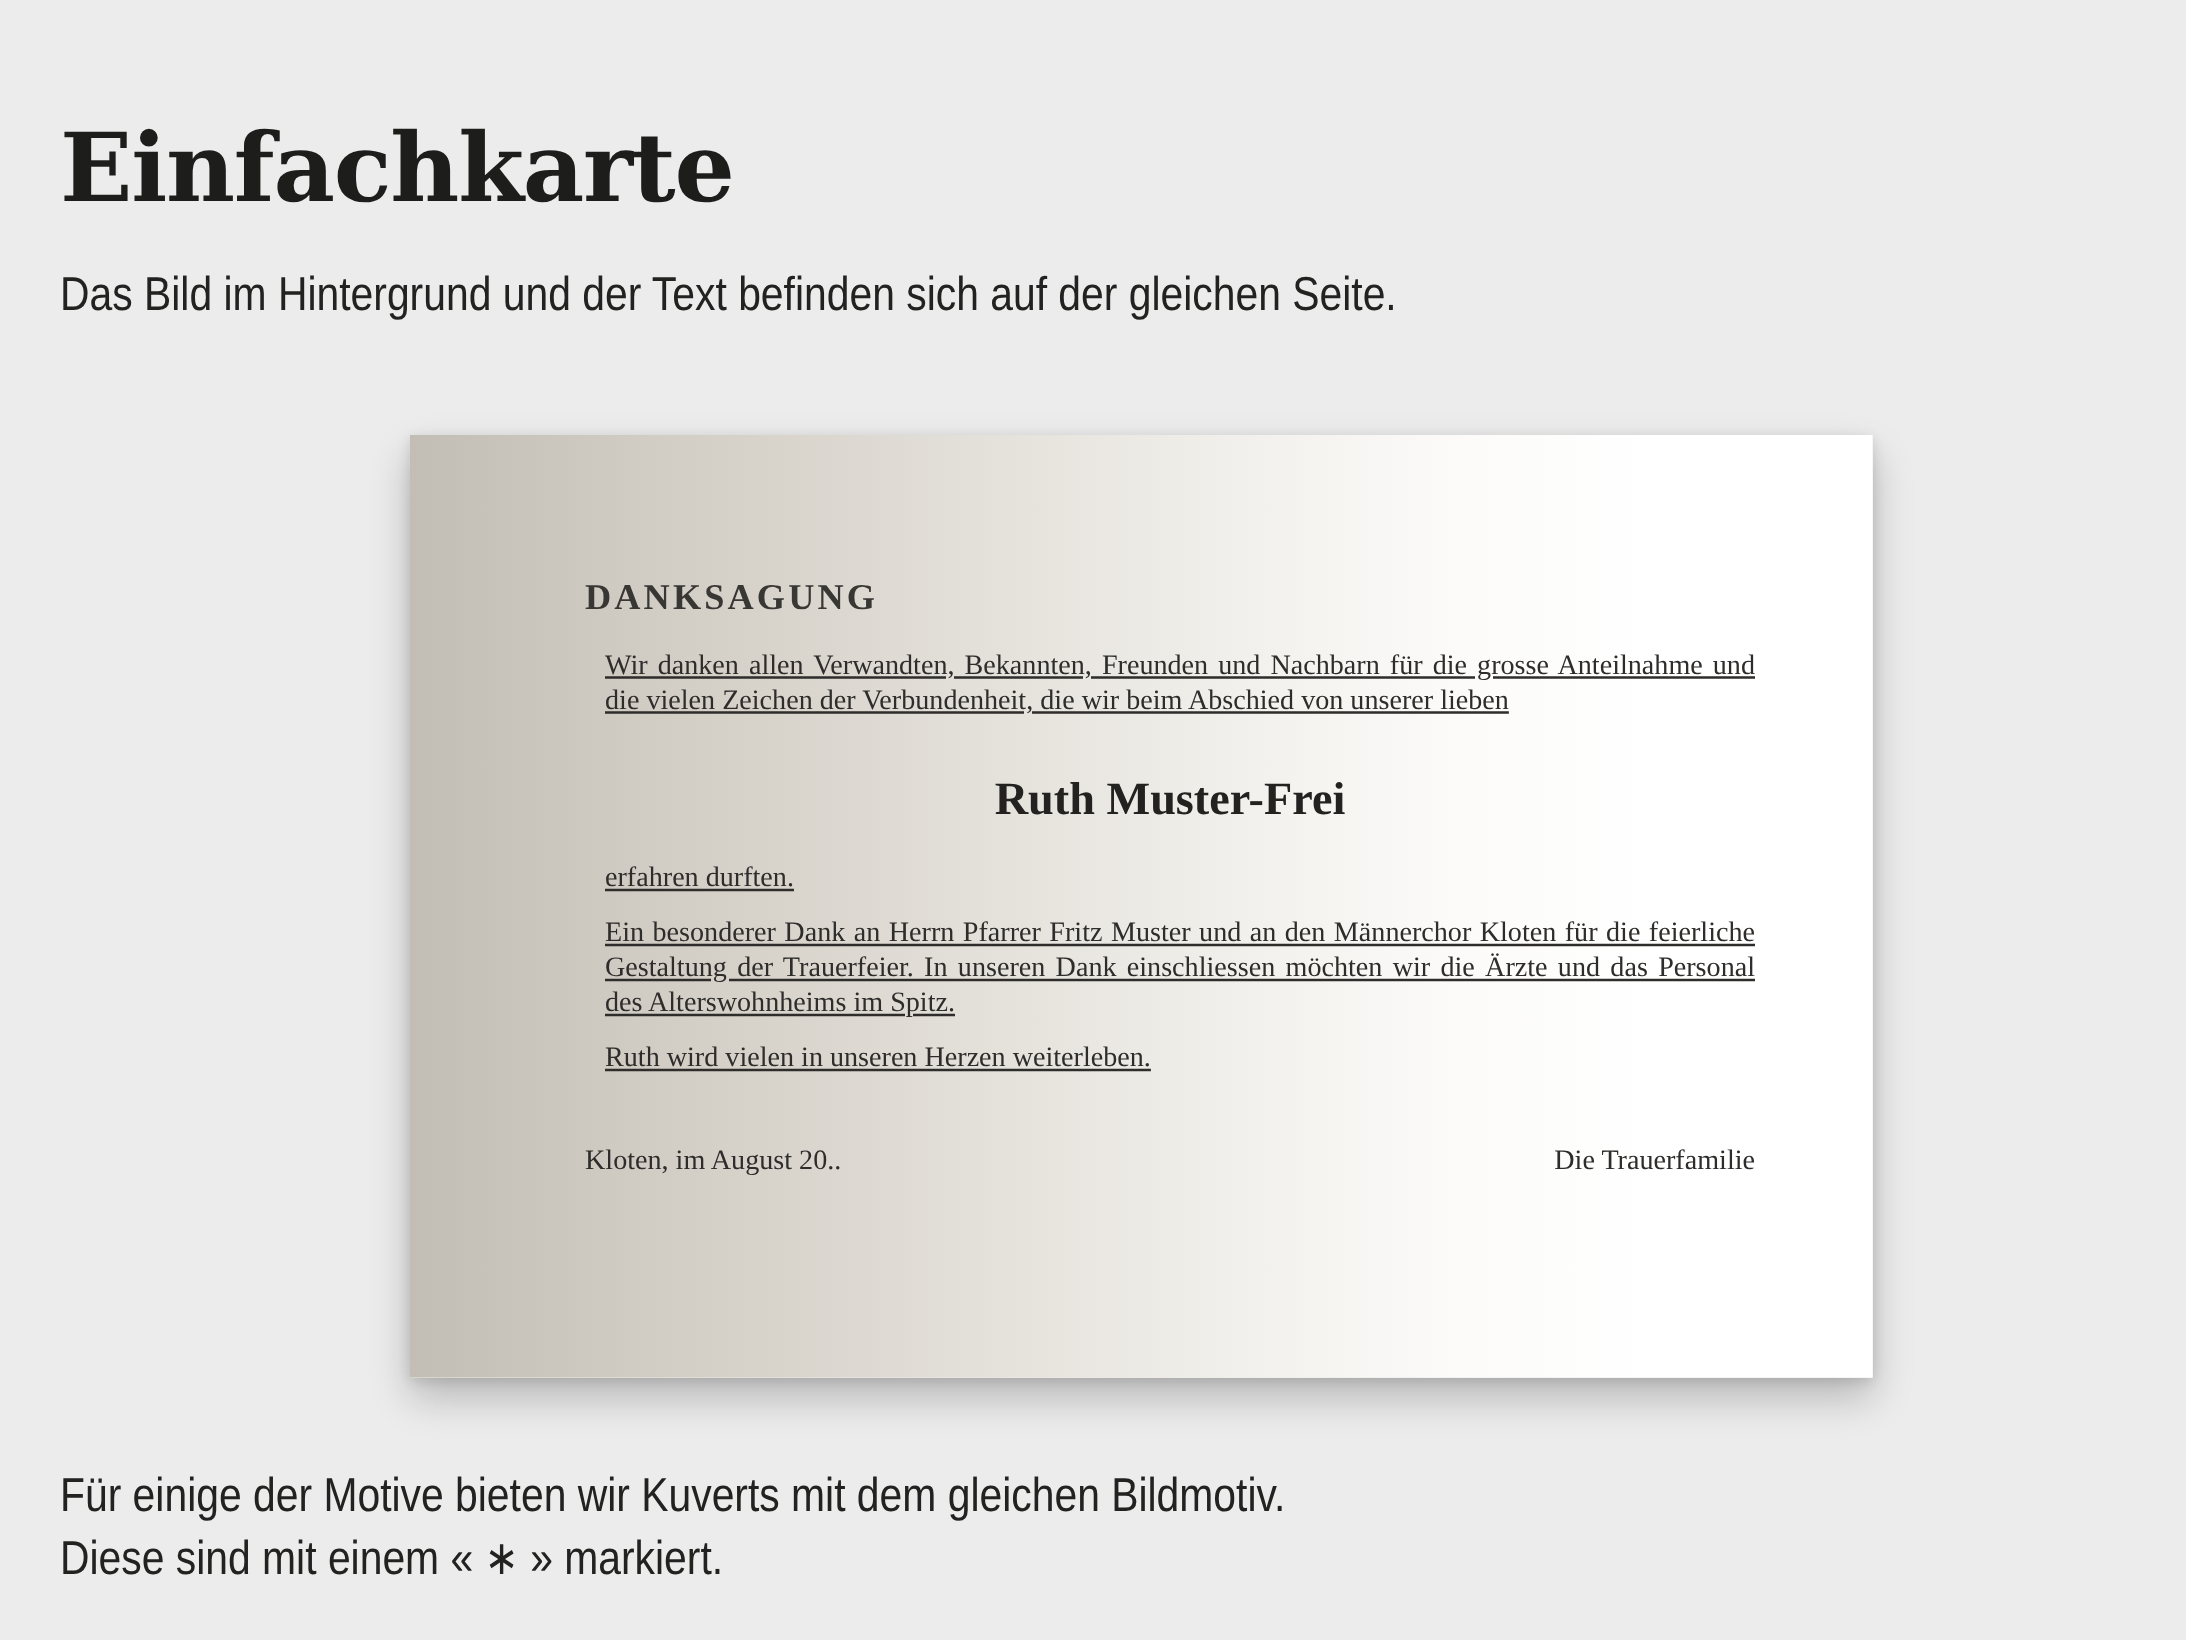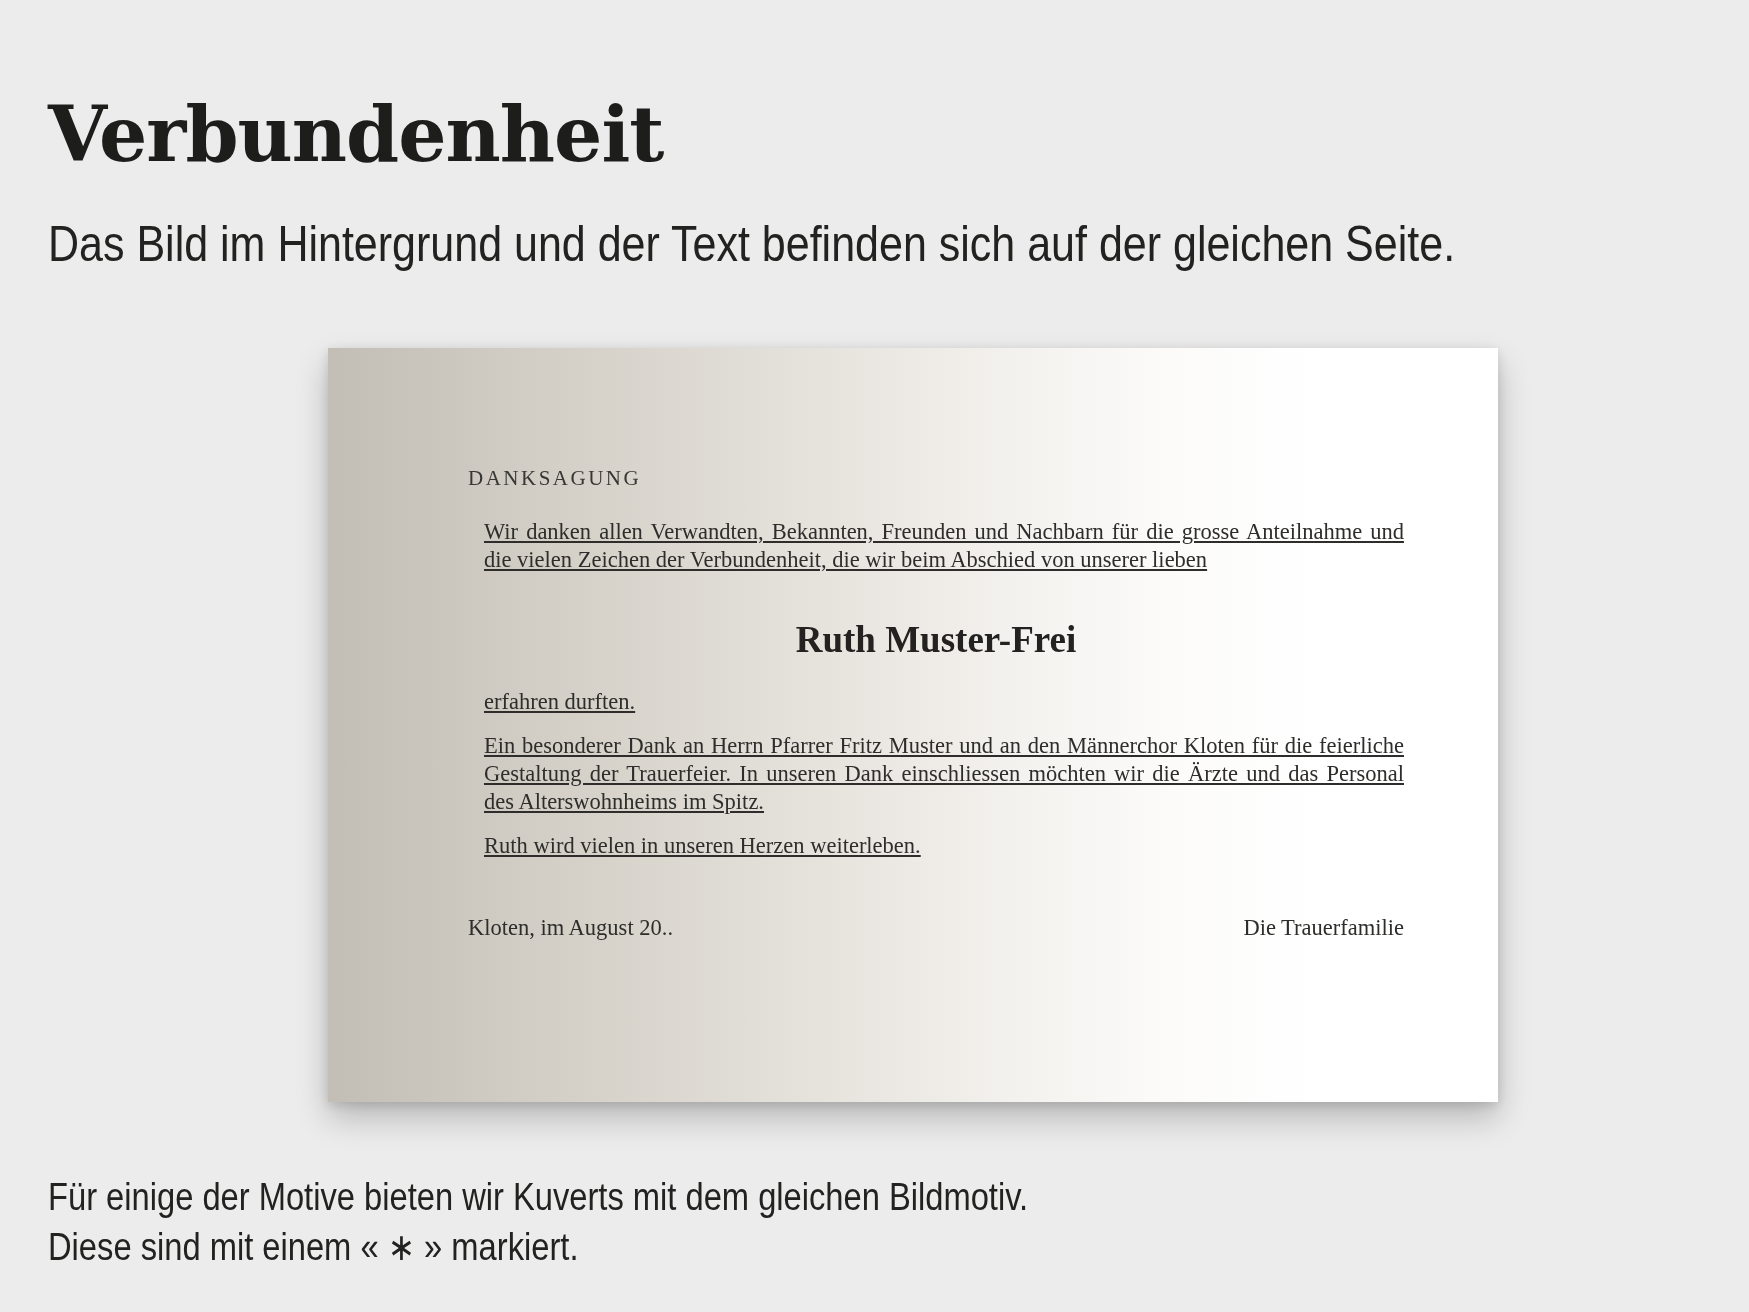--- a/index.html
+++ b/index.html
@@ -25,21 +25,21 @@
     font-weight: 700;
     font-size: 76px;
     line-height: 1.2;
     letter-spacing: -1px;
     color: #1d1d1b;
   }
   .page-subtitle {
     position: absolute;
     left: 48px;
     top: 212px;
-    font-size: 50px;
+    font-size: 38px;
     line-height: 1.3;
     color: #222220;
   }
   .condensed {
     display: inline-block;
     transform: scaleX(0.86);
     transform-origin: 0 50%;
     white-space: nowrap;
   }
 
@@ -66,23 +66,23 @@
     left: 140px;
     right: 94px;
     top: 0;
     font-family: "Liberation Serif", serif;
     color: #2e2d2b;
     font-size: 22.5px;
     line-height: 28px;
   }
   .card-heading {
     margin: 112px 0 0 0;
-    font-size: 21px;
+    font-size: 29px;
     line-height: 36px;
-    font-weight: 400;
+    font-weight: 700;
     letter-spacing: 2.5px;
     color: #383734;
   }
   .card-paragraph {
     margin: 16px 0 0 16px;
     text-align: justify;
     text-decoration: underline;
   }
   .card-paragraph.first {
     margin-top: 22px;
@@ -111,21 +111,21 @@
     top: 1172px;
     font-size: 38px;
     line-height: 50px;
     color: #222220;
   }
   .page-footer .line { display: block; }
 </style>
 </head>
 <body>
 
-<h1 class="page-title">Verbundenheit</h1>
+<h1 class="page-title">Einfachkarte</h1>
 
 <div class="page-subtitle">
   <span class="condensed">Das Bild im Hintergrund und der Text befinden sich auf der gleichen Seite.</span>
 </div>
 
 <div class="card">
   <div class="card-content">
 
     <h2 class="card-heading">DANKSAGUNG</h2>
 

